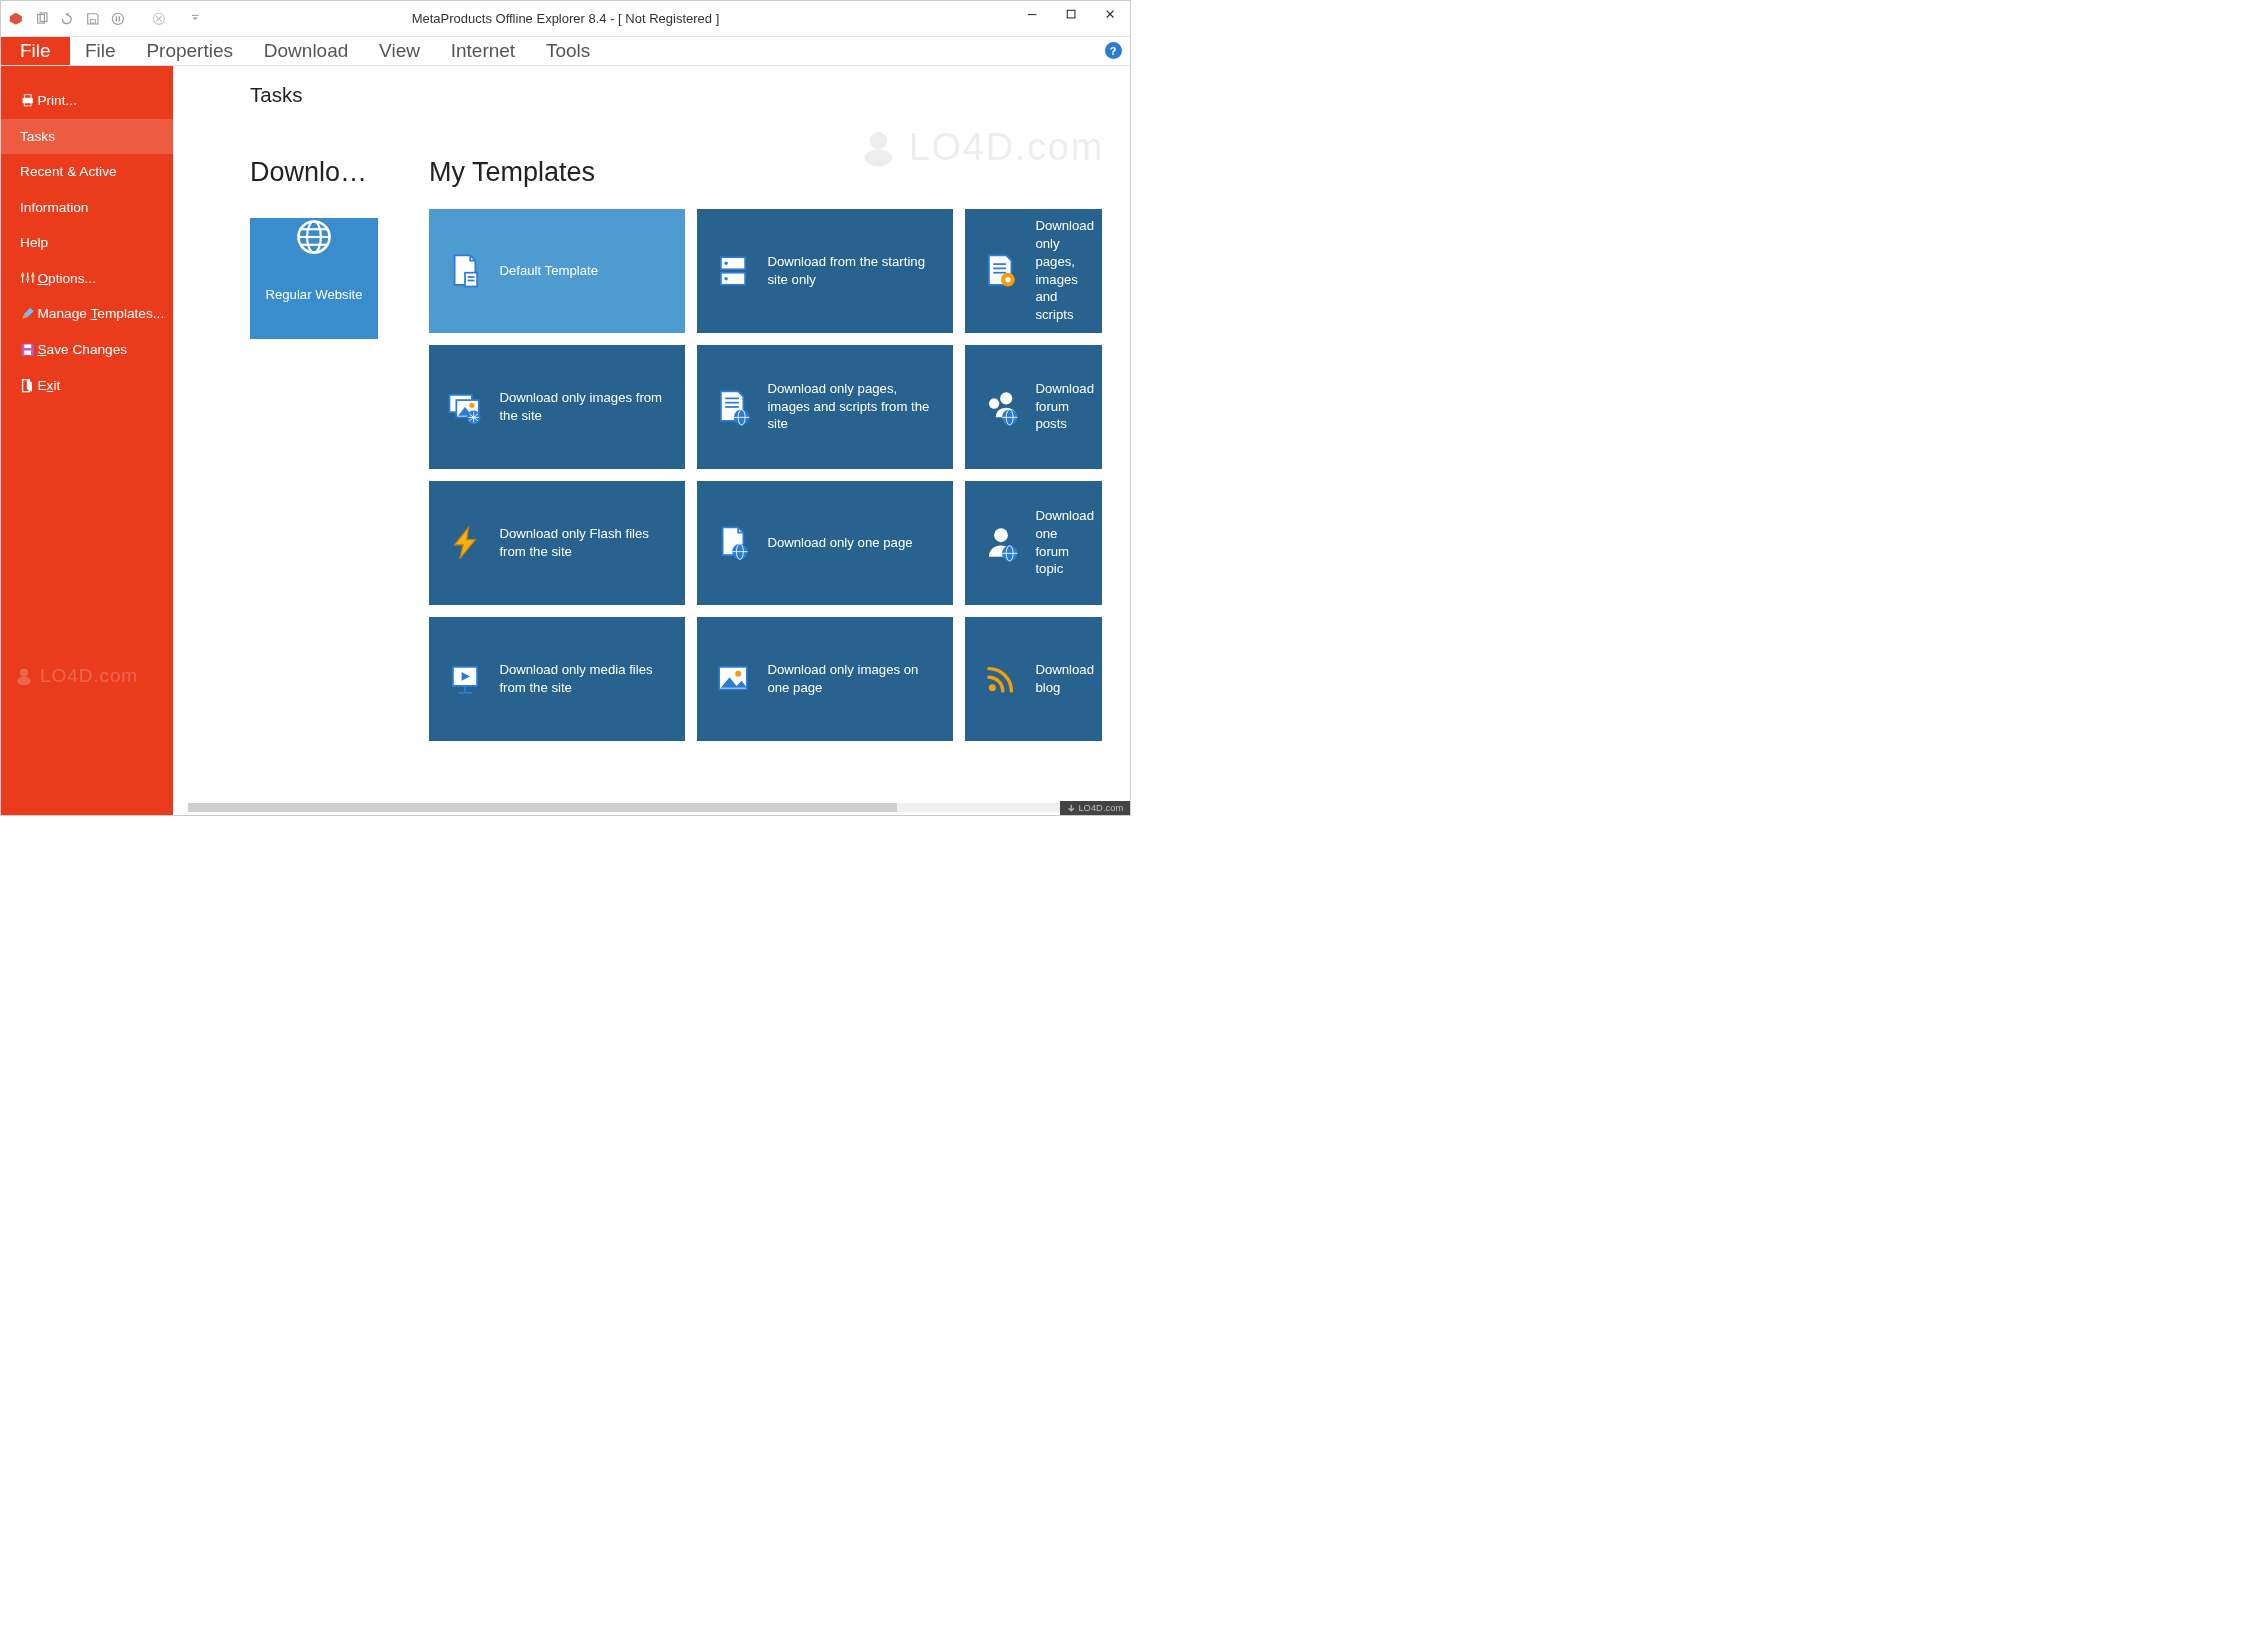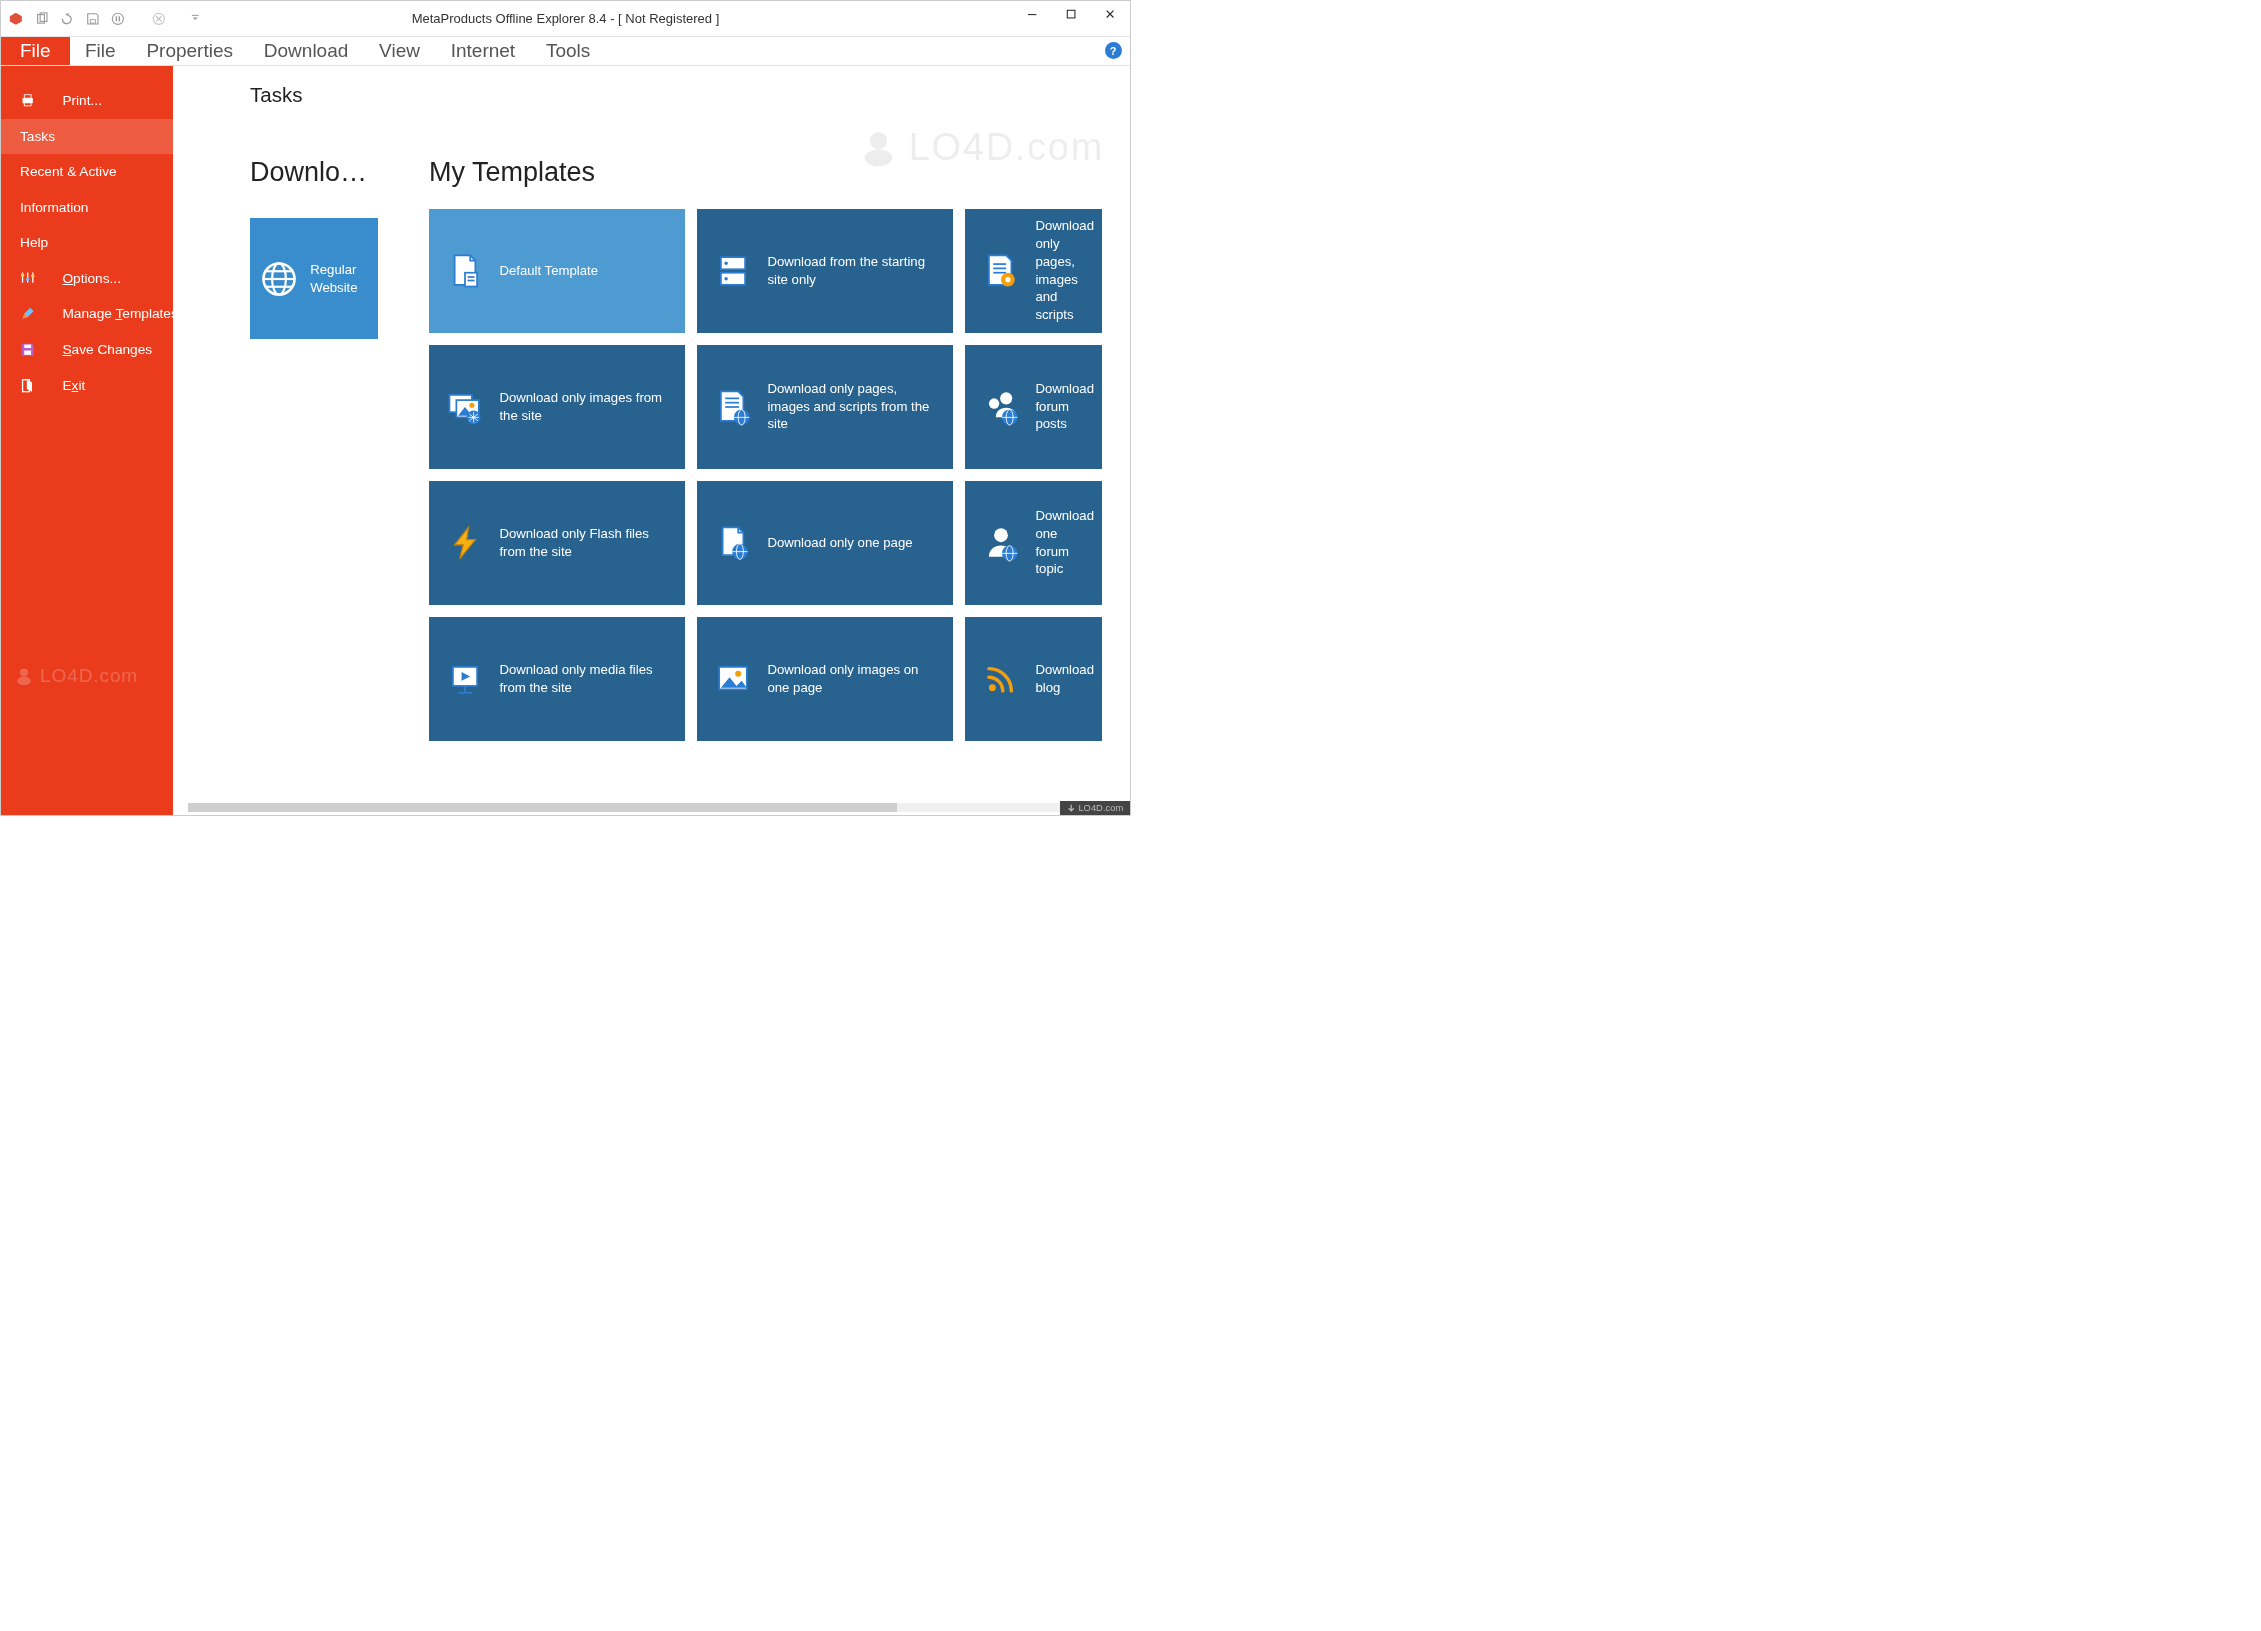--- a/index.html
+++ b/index.html
@@ -48,21 +48,21 @@
   display: flex;
   flex-direction: column;
   padding-top: 17px;
   font-size: 13.7px;
   position: relative;
 }
 .side-item {
   padding: 10.2px 19px;
   display: flex;
   align-items: center;
-  gap: 27px;
+  gap: 2px;
   white-space: nowrap;
 }
 .side-item.selected { background: rgba(255,255,255,.16); }
 .side-icon { width: 15.4px; height: 15.4px; flex-shrink: 0; }
 .side-item .underline { text-decoration: underline; }
 .watermark-side { position: absolute; bottom: 128px; left: 12px; color: rgba(255,255,255,.22); font-size: 19px; letter-spacing: 0.9px; font-weight: 300; display:flex; align-items:center; gap:5.1px;}
 
 
 .main { flex: 1; padding: 17px 0 0 77px; position: relative; overflow: hidden; }
 .page-title { font-size: 20.5px; font-weight: 400; color: #222; margin-bottom: 50px; }
@@ -266,21 +266,21 @@
         </svg>
       <span>LO4D.com</span>
     </div>
 
     <div class="page-title">Tasks</div>
 
     <div class="sections">
 
       <div class="download-col">
         <div class="section-head">Download ...</div>
-        <div class="tile" style="flex-direction:row; justify-content:flex-start; padding:0 10.2px; gap:12px;margin-top:30px;">
+        <div class="tile" style="flex-direction:column; justify-content:flex-start; padding:0 10.2px; gap:30px;margin-top:30px;">
           <span>
             <svg width="38" height="38" viewBox="0 0 44 44">
                 <circle cx="22" cy="22" r="18" fill="none" stroke="#fff" stroke-width="3"></circle>
                 <ellipse cx="22" cy="22" rx="8" ry="18" fill="none" stroke="#fff" stroke-width="2.5"></ellipse>
                 <line x1="4" y1="22" x2="40" y2="22" stroke="#fff" stroke-width="2.5"></line>
                 <line x1="7" y1="13" x2="37" y2="13" stroke="#fff" stroke-width="2.5"></line>
                 <line x1="7" y1="31" x2="37" y2="31" stroke="#fff" stroke-width="2.5"></line>
               </svg>
           </span>
           <span class="tile-label">Regular Website</span>

